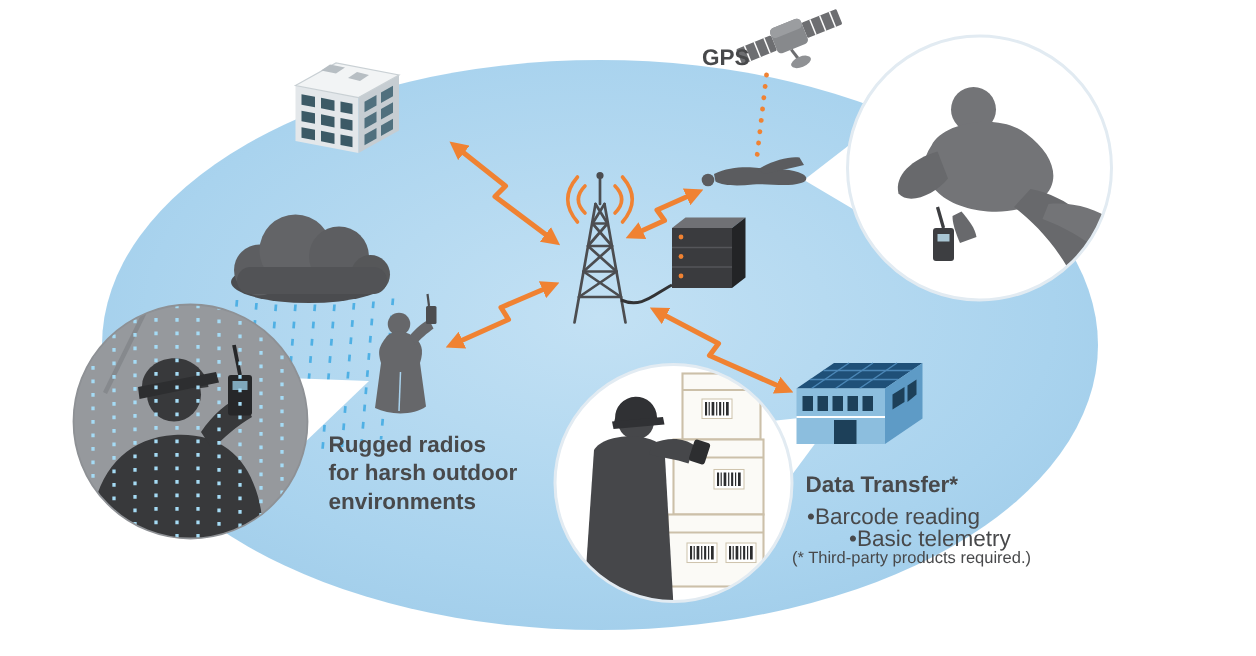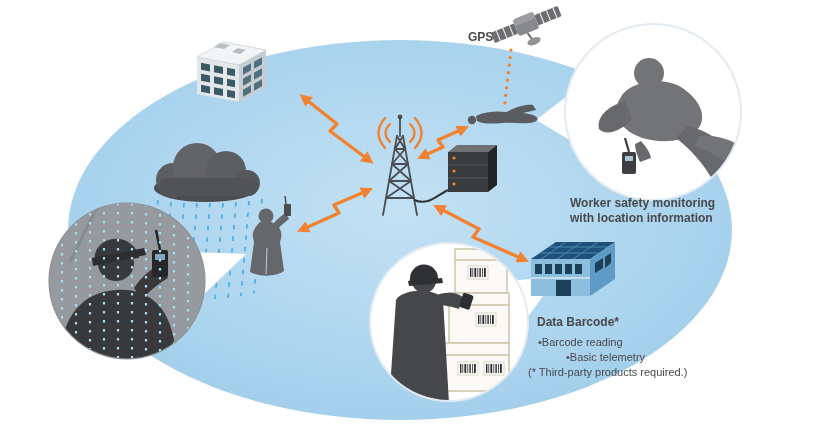--- a/index.html
+++ b/index.html
@@ -1,24 +1,24 @@
 <!DOCTYPE html>
 <html><head>
 <meta charset="utf-8">
 <style>
   * { margin:0; padding:0; box-sizing:border-box; }
   body { font-family:"Liberation Sans", sans-serif; background:#ffffff; }
   .canvas { position:relative; width:837px; height:437px; background:#ffffff; overflow:hidden; }
   .canvas > svg { position:absolute; left:0; top:0; }
   .label {
-    position:absolute; color:#48494b; font-weight:bold; font-size:12px;
+    position:absolute; color:#48494b; font-weight:bold; font-size:15px;
     line-height:1.25; white-space:pre-line;
   }
   .bullet {
-    position:absolute; color:#48494b; font-weight:normal; font-size:11px;
+    position:absolute; color:#48494b; font-weight:normal; font-size:15px;
     line-height:1.3; white-space:pre-line;
   }
   .footnote { font-size:11px;text-align:right; }
 </style>
 </head>
 <body>
 
 <div class="canvas">
 
 <svg width="837" height="437" viewBox="0 0 837 437">
@@ -274,20 +274,21 @@
       <path d="M434,296 C446,291 456,292 463,297 L459,309 C450,306 441,305 433,303 Z"></path>
       <g transform="rotate(18 467 301)">
         <rect x="461" y="294" width="11" height="15" rx="2" fill="#2d2e30"></rect>
       </g>
     </g>
   </g>
   <circle cx="449" cy="322" r="79" fill="none" stroke="#e2ebf2" stroke-width="2"></circle>
 </svg>
 
 <div class="label" style="left:468px; top:30px;">GPS</div>
-<div class="label" style="left:570px; top:196px;">Worker safety monitoring
-with location information</div>
-<div class="label" style="left:537px; top:315px;">Data Barcode*</div>
+<div class="label" style="left:219px; top:288px;">Rugged radios
+for harsh outdoor
+environments</div>
+<div class="label" style="left:537px; top:315px;">Data Transfer*</div>
 <div class="bullet" style="left:538px; top:335px;">•Barcode reading</div>
 <div class="bullet" style="left:566px; top:350px;">•Basic telemetry</div>
 <div class="bullet footnote" style="left:528px; top:365px;">(* Third-party products required.)</div>
 
 </div>
 
 </body></html>

